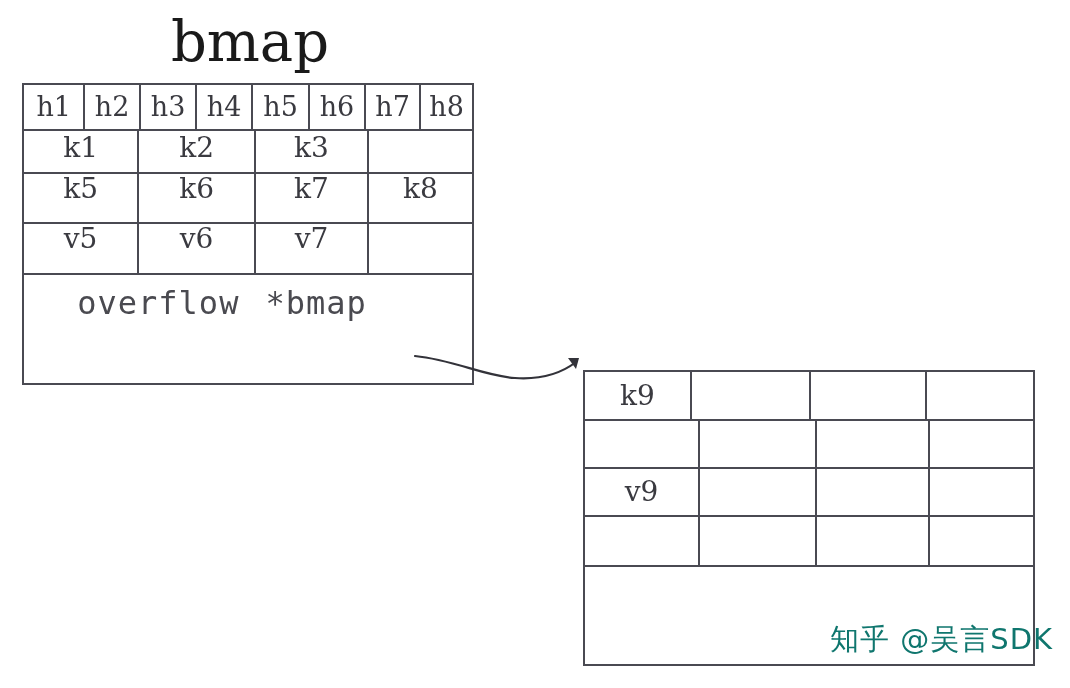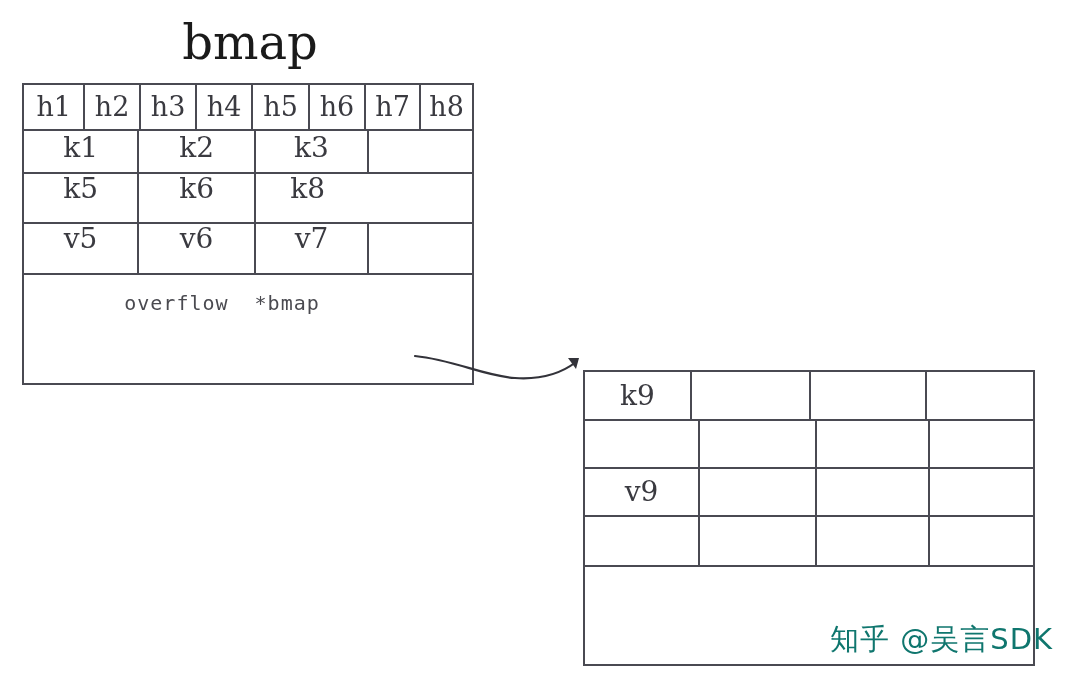--- a/index.html
+++ b/index.html
@@ -17,21 +17,21 @@
   }
 
   
   #bmap-title {
     position: absolute;
     left: 170px;
     top: 14px;
     width: 160px;
     text-align: center;
     font-family: "DejaVu Serif", "Liberation Serif", serif;
-    font-size: 48px;
+    font-size: 56px;
     line-height: 56px;
     color: #1a1a1a;
     letter-spacing: 0px;
     white-space: nowrap;
   }
 
   
   .bucket {
     position: absolute;
     box-sizing: border-box;
@@ -97,21 +97,21 @@
     font-size: 26px;
     line-height: 28px;
     justify-content: center;
     align-items: center;
     letter-spacing: 1px;
   }
   .overflow-text {
     display: flex;
     gap: 26px;
     font-family: "DejaVu Sans Mono", "Liberation Mono", monospace;
-    font-size: 20px;
+    font-size: 32px;
     color: #4a4a50;
     transform: translateX(-26px);
   }
 
   
   #bucket-left {
     left: 22px;
     top: 83px;
     width: 452px;
     height: 302px;
@@ -183,20 +183,21 @@
 
     <div class="brow krow-top">
       <div class="bcell" style="width:25.7%">k1</div>
       <div class="bcell" style="width:26.1%">k2</div>
       <div class="bcell" style="width:25.2%">k3</div>
     </div>
 
     <div class="brow krow-bot">
       <div class="bcell" style="width:25.7%">k5</div>
       <div class="bcell" style="width:26.1%">k6</div>
+      <div class="bcell" style="width:25.2%">k7</div>
       <div class="bcell endcell" style="width:23.0%">k8</div>
     </div>
 
 
     <div class="brow vrow-bot">
       <div class="bcell" style="width:25.7%">v5</div>
       <div class="bcell" style="width:26.1%">v6</div>
       <div class="bcell" style="width:25.2%">v7</div>
     </div>
 

